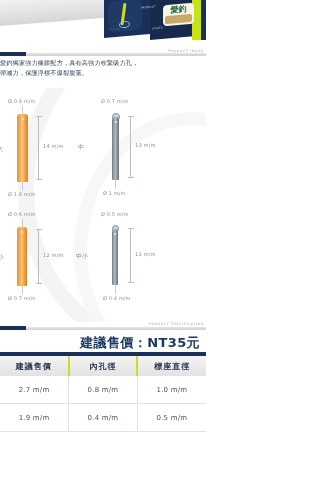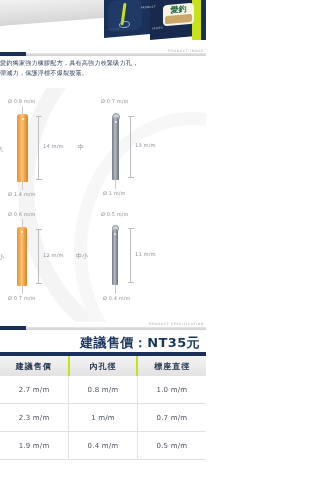--- a/index.html
+++ b/index.html
@@ -213,24 +213,19 @@
         <th>標座直徑</th>
       </tr>
     </thead>
     <tbody>
       <tr>
         <td>2.7 m/m</td>
         <td>0.8 m/m</td>
         <td>1.0 m/m</td>
       </tr>
       <tr>
-        <td>2.3 m/m</td>
-        <td>1 m/m</td>
-        <td>0.7 m/m</td>
-      </tr>
-      <tr>
         <td>1.9 m/m</td>
         <td>0.4 m/m</td>
         <td>0.5 m/m</td>
       </tr>
     </tbody>
   </table>
 </div>
 
 </body></html>

